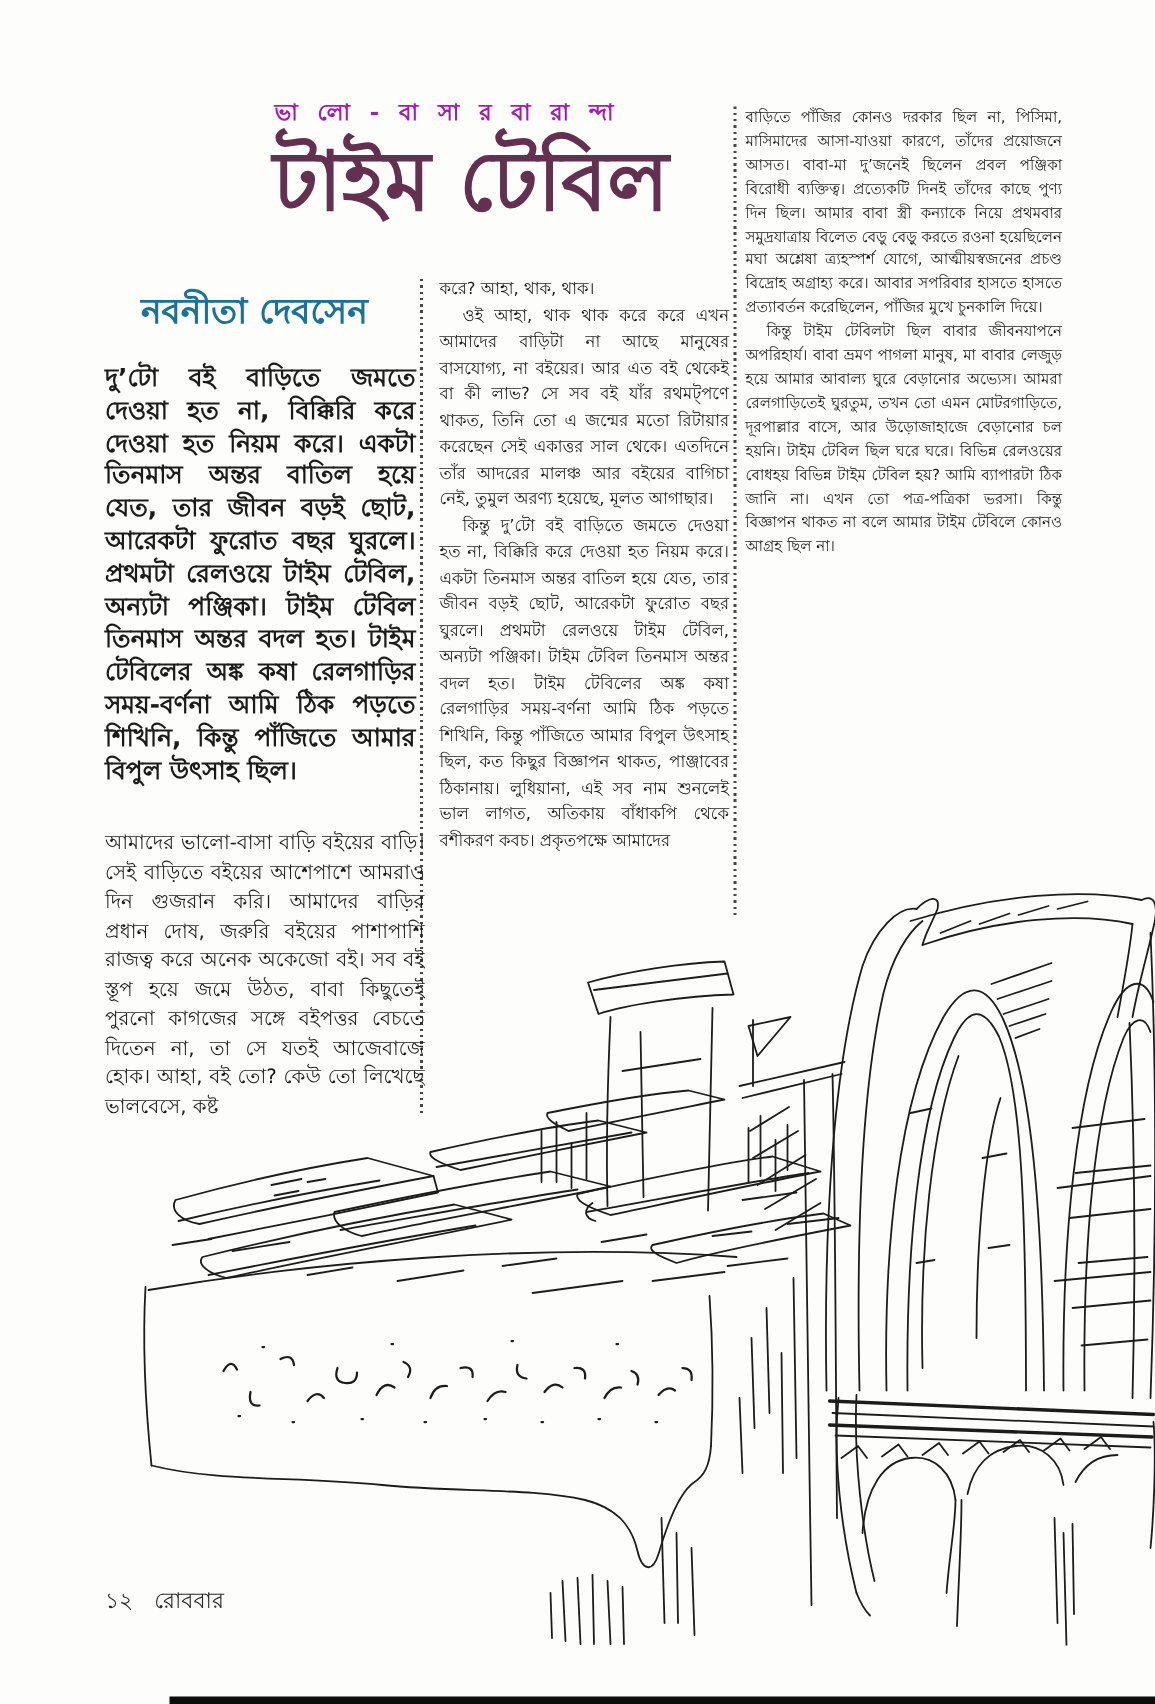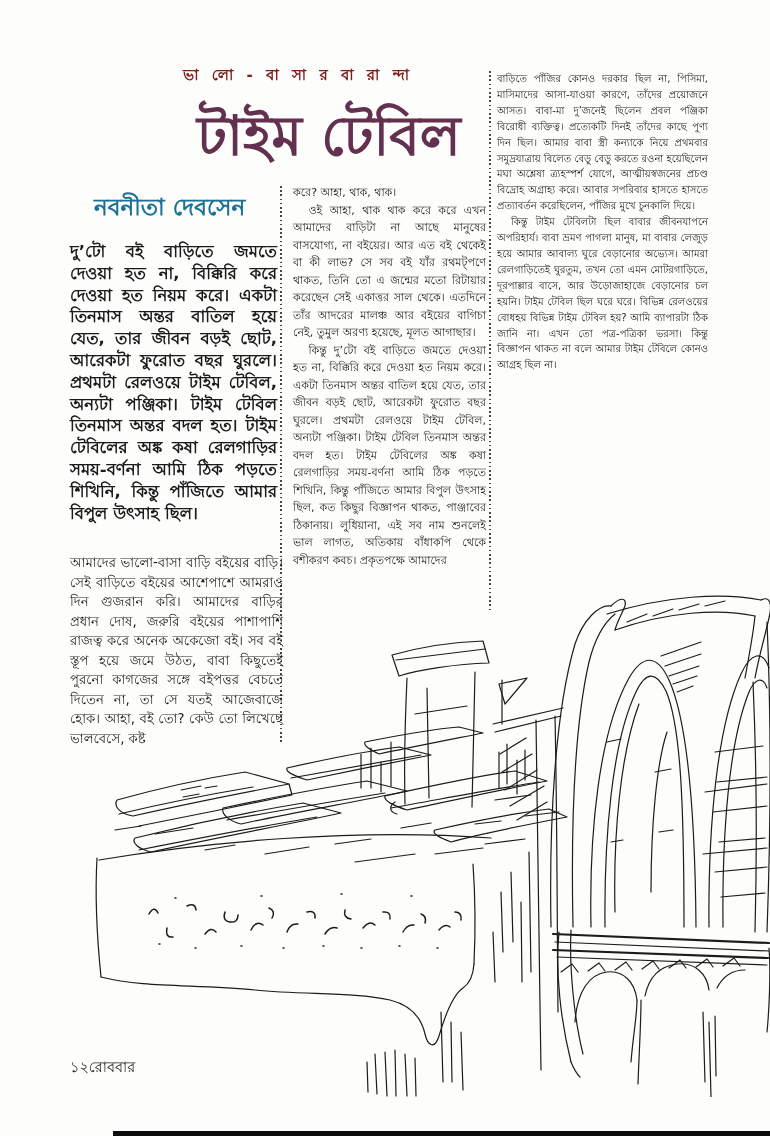--- a/index.html
+++ b/index.html
@@ -4,21 +4,21 @@
 <style>
   html,body{margin:0;padding:0;background:#e8e8e6;}
   .page{
     position:relative;width:770px;height:1136px;margin:0 auto;
     background:#fdfdfb;overflow:hidden;
     font-family:"DejaVu Sans","Liberation Sans",sans-serif;
     color:#1b1b1b;
   }
   .abs{position:absolute;}
   .kicker{
-    left:183px;top:63px;font-size:15px;font-weight:700;color:#7f1d1d;
+    left:183px;top:63px;font-size:15px;font-weight:700;color:#a21caf;
     letter-spacing:4px;white-space:nowrap;
   }
   .headline{
     left:181px;top:90px;width:330px;font-size:55px;line-height:1.1;
     font-weight:700;color:#63314f;white-space:nowrap;
   }
   .author{
     left:70px;top:189px;font-size:23px;font-weight:700;color:#1c7295;white-space:nowrap;margin-left:24px;
   }
   .col{text-align:justify;}
@@ -30,32 +30,32 @@
   .col3{left:497px;top:71px;width:211px;font-size:10px;line-height:15.9px;}
   .vrule{
     width:2px;
     background-image:repeating-linear-gradient(to bottom,#474747 0 1.6px,transparent 1.6px 4.2px);
   }
   .vrule1{left:280px;top:186px;height:558px;}
   .vrule2{left:489px;top:71px;height:541px;}
   .footer{
     left:70px;top:1056px;font-size:14.5px;color:#2a2a2a;white-space:nowrap;
   }
-  .footer .num{margin-right:0;}
+  .footer .num{margin-right:14px;}
   .scan-strip{left:113px;top:1131px;width:657px;height:5px;background:#0c0c0c;}
   .illus{left:55px;top:592px;width:715px;height:505px;}
 </style>
 </head>
 <body>
 
 <div class="page">
 
   <div class="abs kicker">ভা লো - বা সা র  বা রা ন্দা</div>
 
-  <h1 class="abs headline" style="margin:16px;">টাইম টেবিল</h1>
+  <h1 class="abs headline" style="margin:1px;">টাইম টেবিল</h1>
 
   <div class="abs author">নবনীতা দেবসেন</div>
 
   <div class="abs vrule vrule1"></div>
   <div class="abs vrule vrule2"></div>
 
   <div class="abs col col1-body">
     <p>আমাদের ভালো-বাসা বাড়ি বইয়ের বাড়ি। সেই বাড়িতে বইয়ের আশেপাশে আমরাও দিন গুজরান করি। আমাদের বাড়ির প্রধান দোষ, জরুরি বইয়ের পাশাপাশি রাজত্ব করে অনেক অকেজো বই। সব বই স্তূপ হয়ে জমে উঠত, বাবা কিছুতেই পুরনো কাগজের সঙ্গে বইপত্তর বেচতে দিতেন না, তা সে যতই আজেবাজে হোক। আহা, বই তো? কেউ তো লিখেছে ভালবেসে, কষ্ট</p>
   </div>
 

